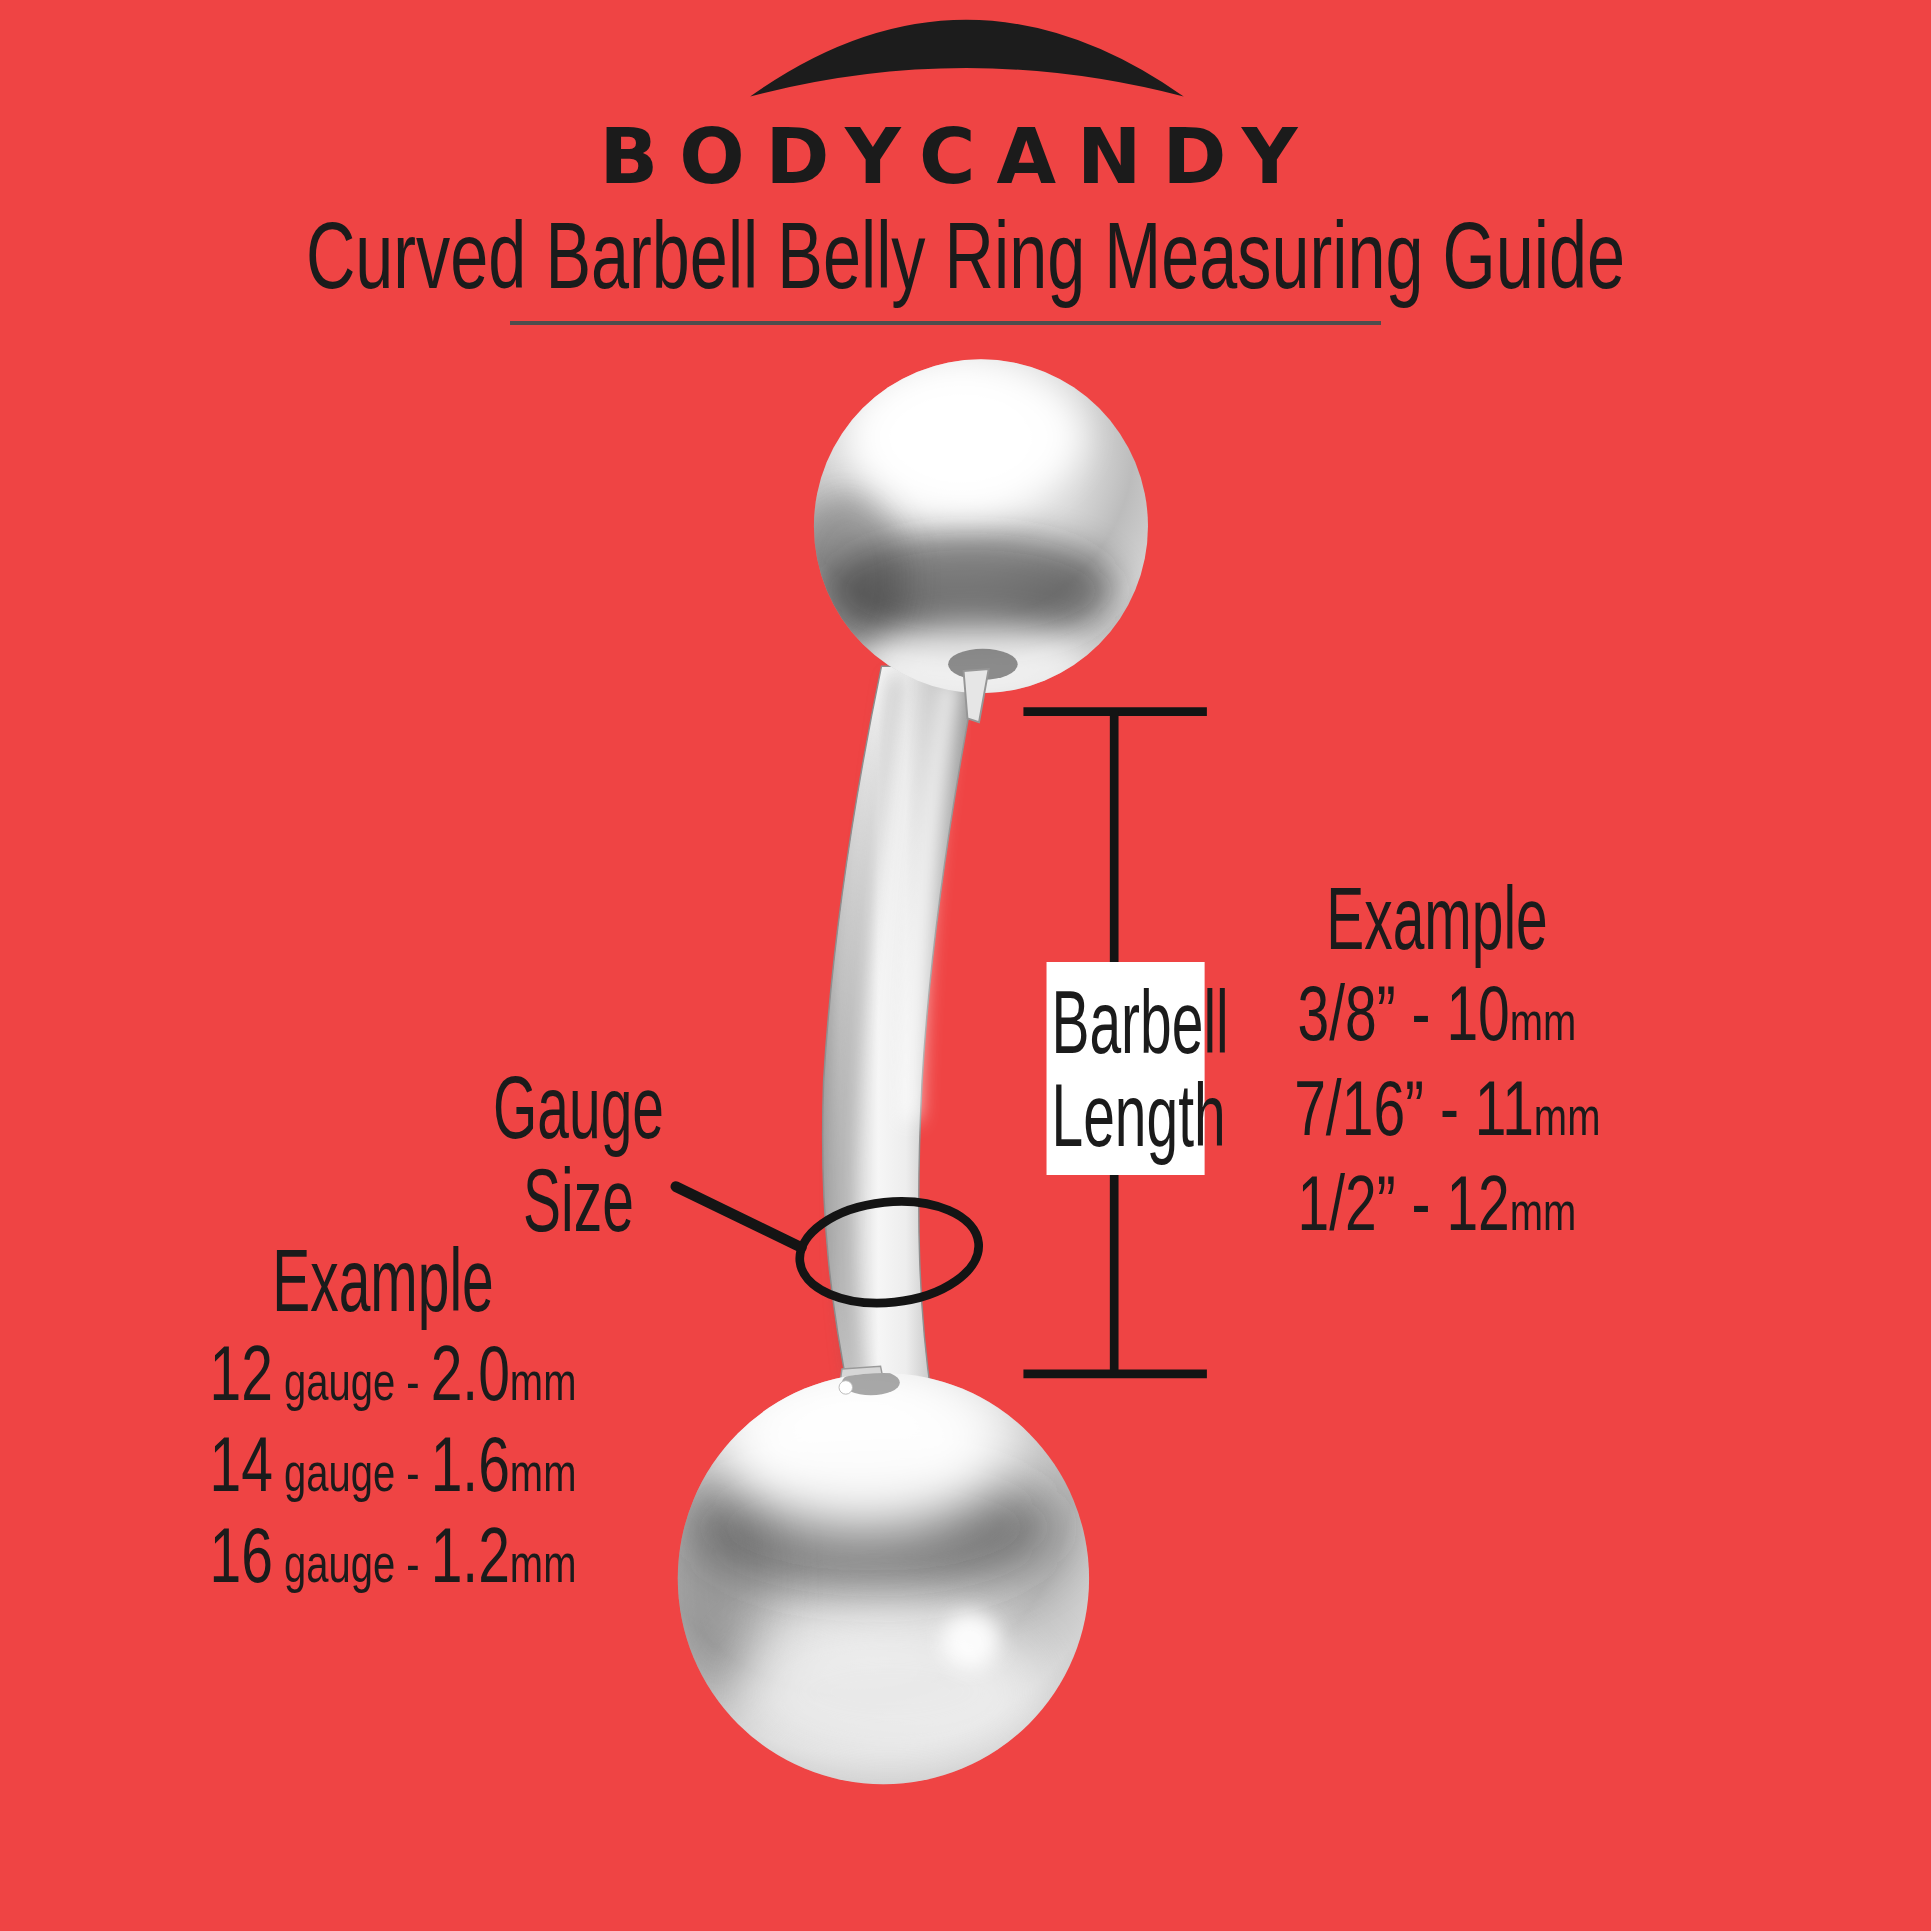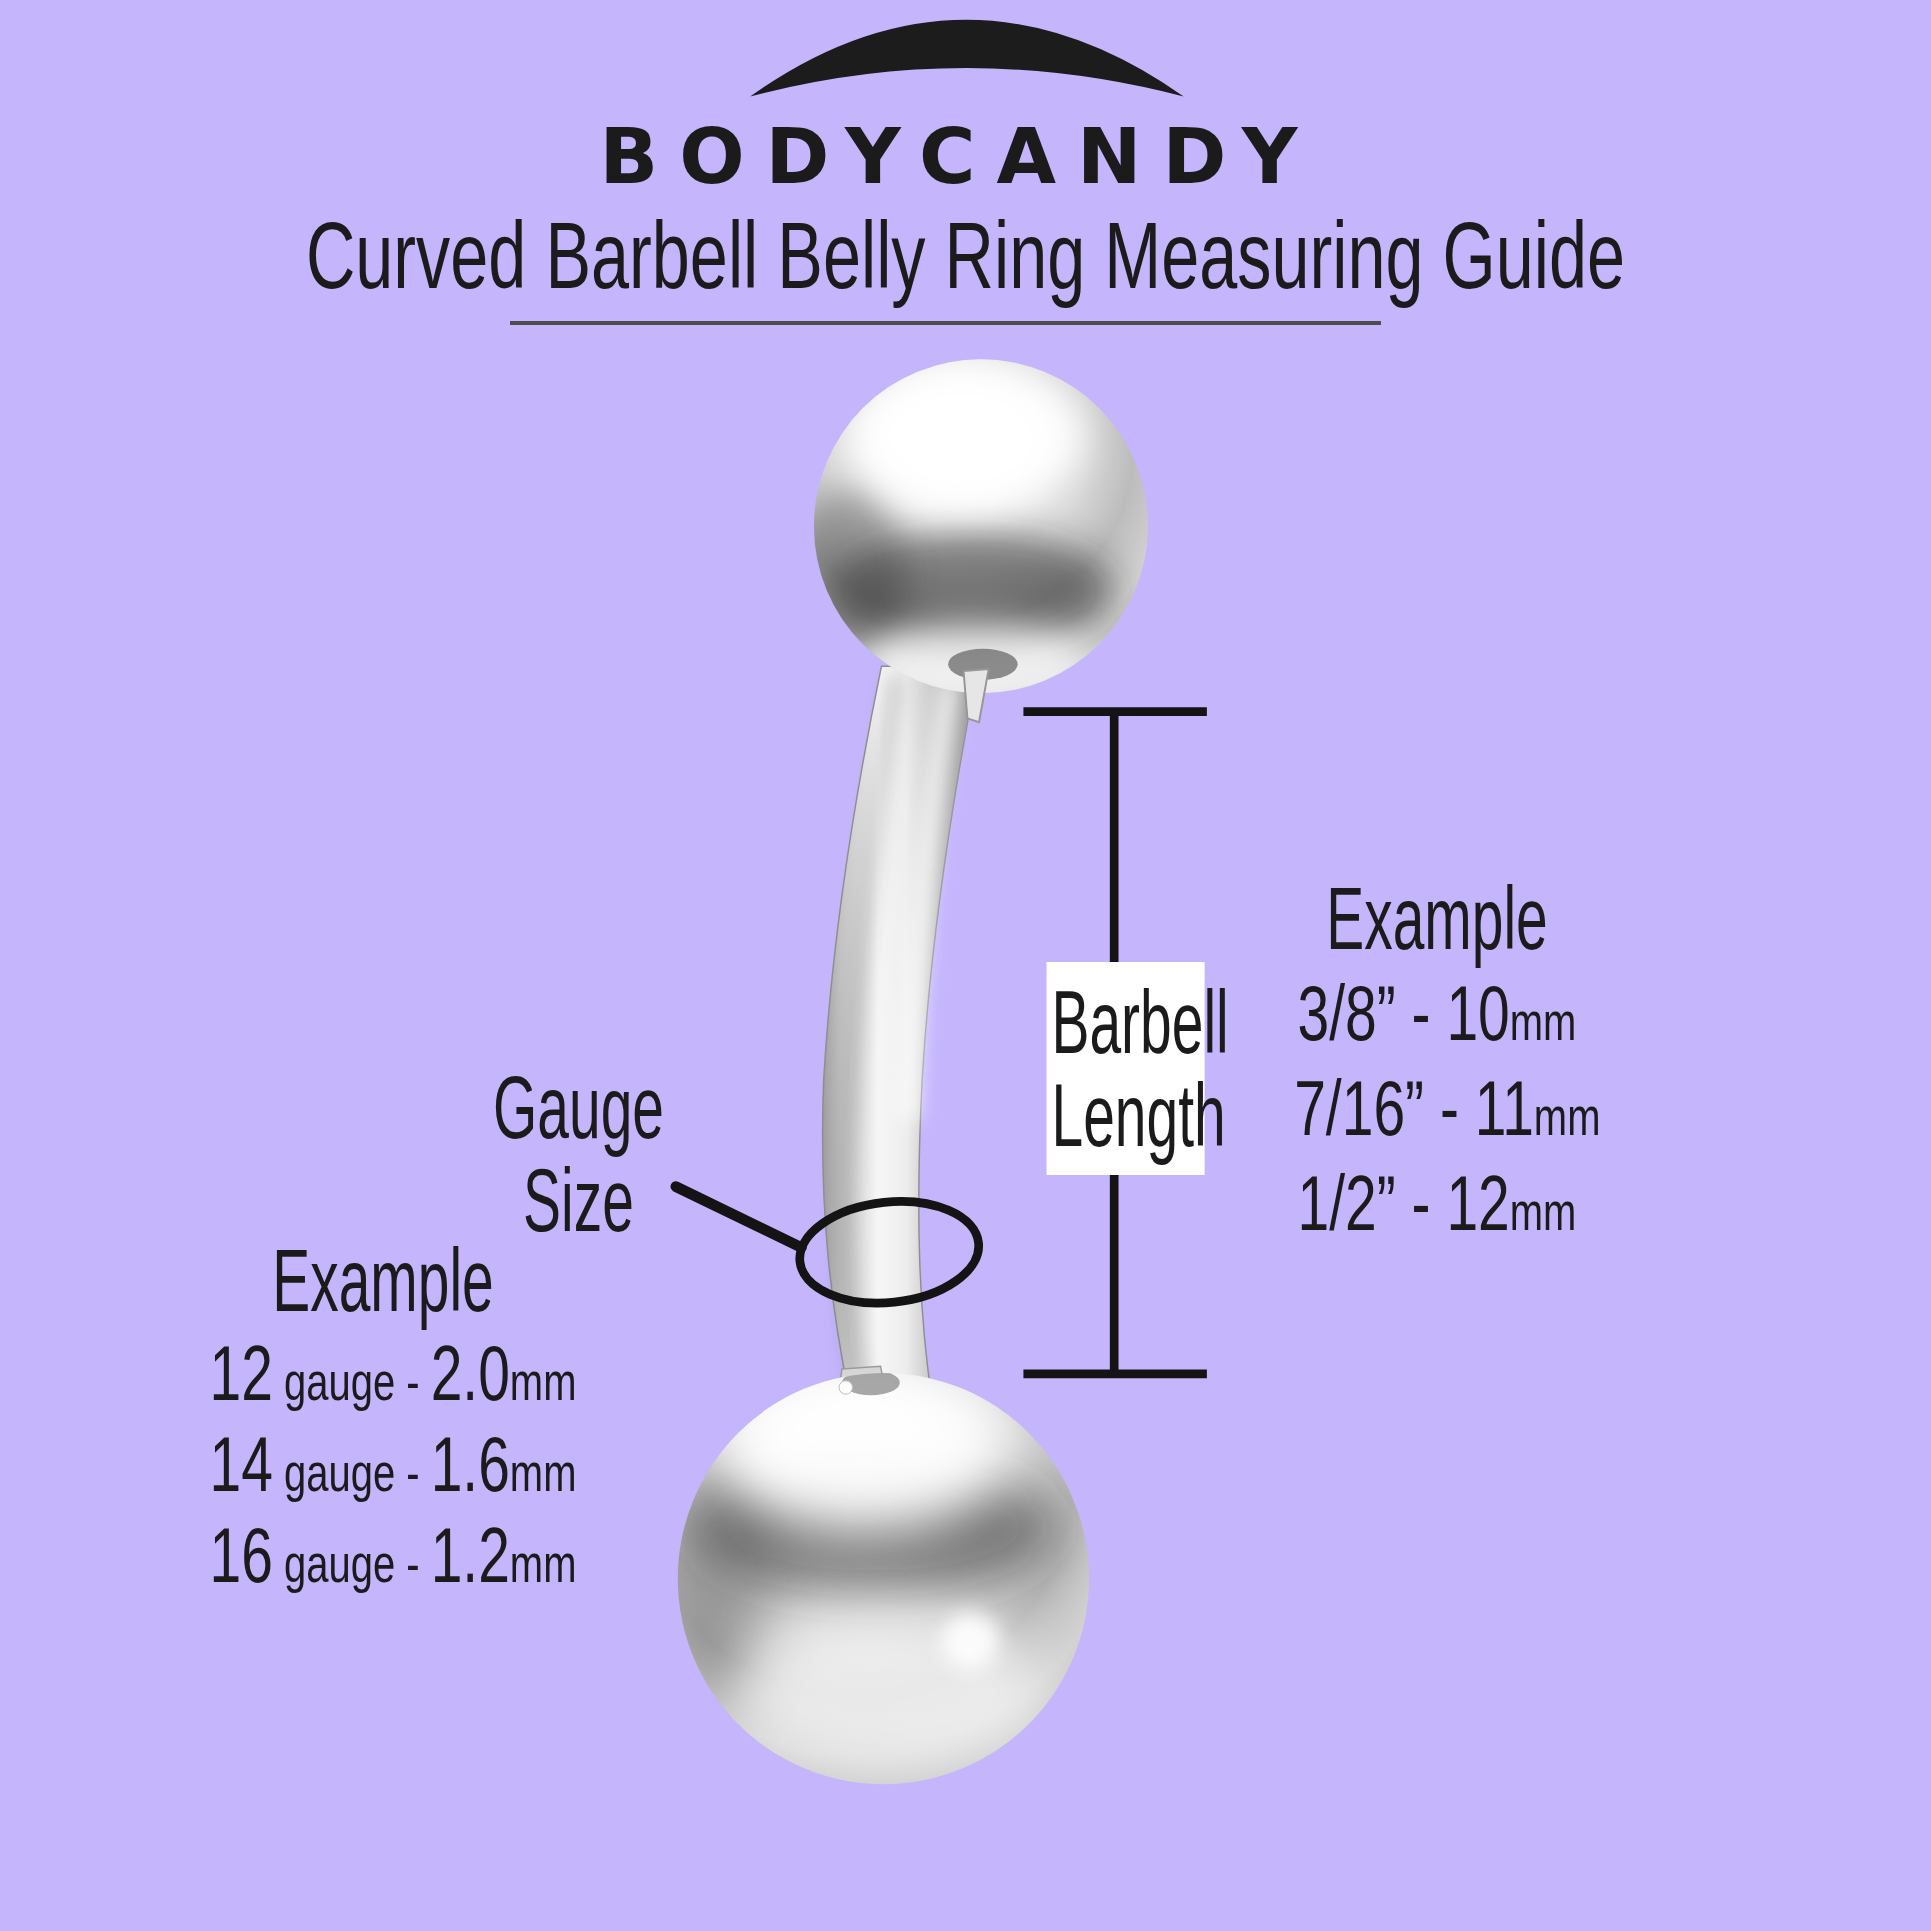--- a/index.html
+++ b/index.html
@@ -1,17 +1,17 @@
 <!DOCTYPE html>
 <html><head>
 <meta charset="utf-8">
 <style>
   html,body{margin:0;padding:0;background:#fff;}
   .stage{
-    position:relative;width:1931px;height:1931px;background:#c4b5fd;
+    position:relative;width:1931px;height:1931px;background:#ef4444;
     overflow:hidden;font-family:"Liberation Sans",sans-serif;color:#1b1b1b;
   }
   .stage svg.fig{position:absolute;left:0;top:0;}
   .t{position:absolute;line-height:1;white-space:nowrap;}
   .center{text-align:center;}
   
   .cond64{transform:scaleX(0.64);transform-origin:50% 50%;}
   .cond72{transform:scaleX(0.72);transform-origin:50% 50%;}
   .cond74{transform:scaleX(0.74);transform-origin:50% 50%;}
   .wordmark{

